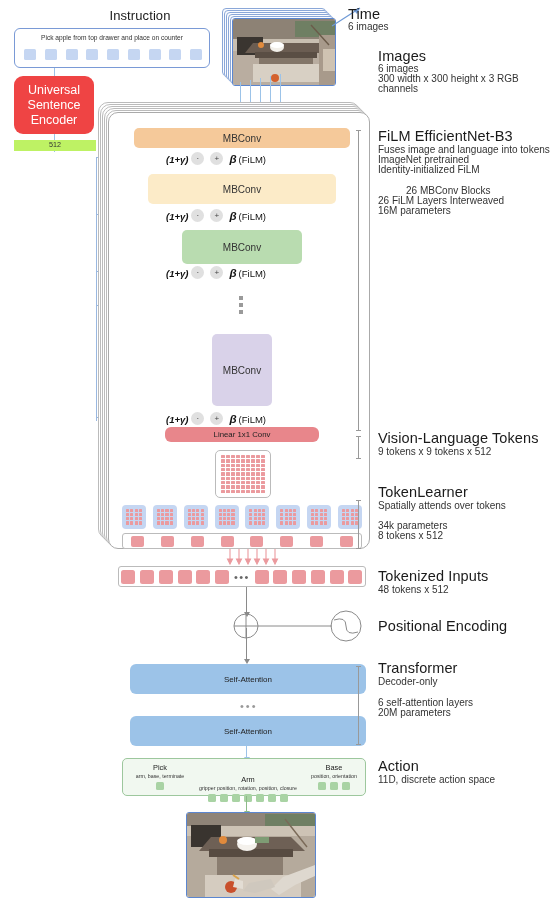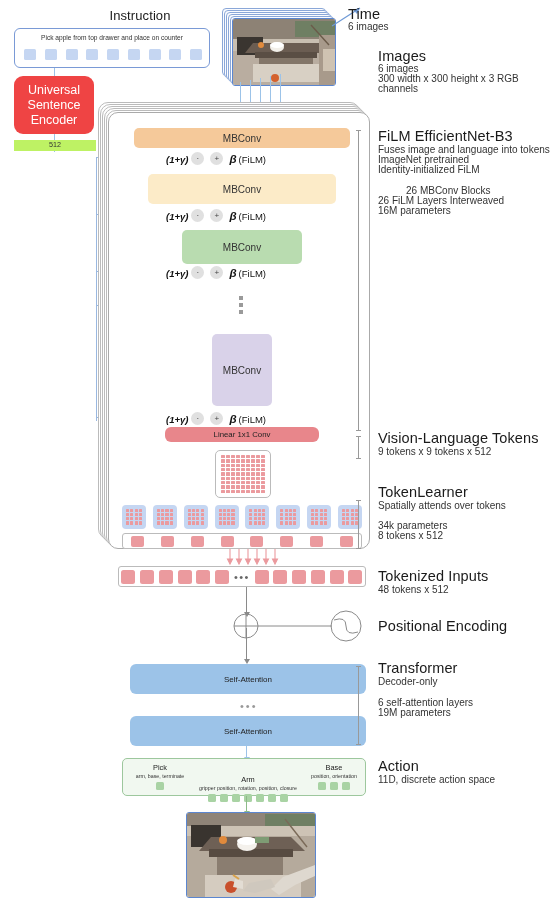--- a/index.html
+++ b/index.html
@@ -690,21 +690,21 @@
   <span>Self-Attention</span>
 </div>
 
 <div class="brace" style="left:358px; top:666px; height:78px;"></div>
 <div class="tick" style="left:356px; top:666px;"></div>
 <div class="tick" style="left:356px; top:744px;"></div>
 
 <div class="note hdr" style="left:378px; top:660px;">Transformer</div>
 <div class="note sub" style="left:378px; top:677px;">Decoder-only</div>
 <div class="note sub" style="left:378px; top:698px;">6 self-attention layers</div>
-<div class="note sub" style="left:378px; top:708px;">19M parameters</div>
+<div class="note sub" style="left:378px; top:708px;">20M parameters</div>
 
 <div class="vline arrow-dn-b" style="left:246px; top:746px; height:12px;"></div>
 
 <div class="abs" id="action-box">
   <div class="act-group" style="left:4px; top:4px; width:66px;">
     <div class="act-name">Pick</div>
     <div class="act-desc">arm, base, terminate</div>
     <div class="act-sqs">
         <i></i>
       </div>

